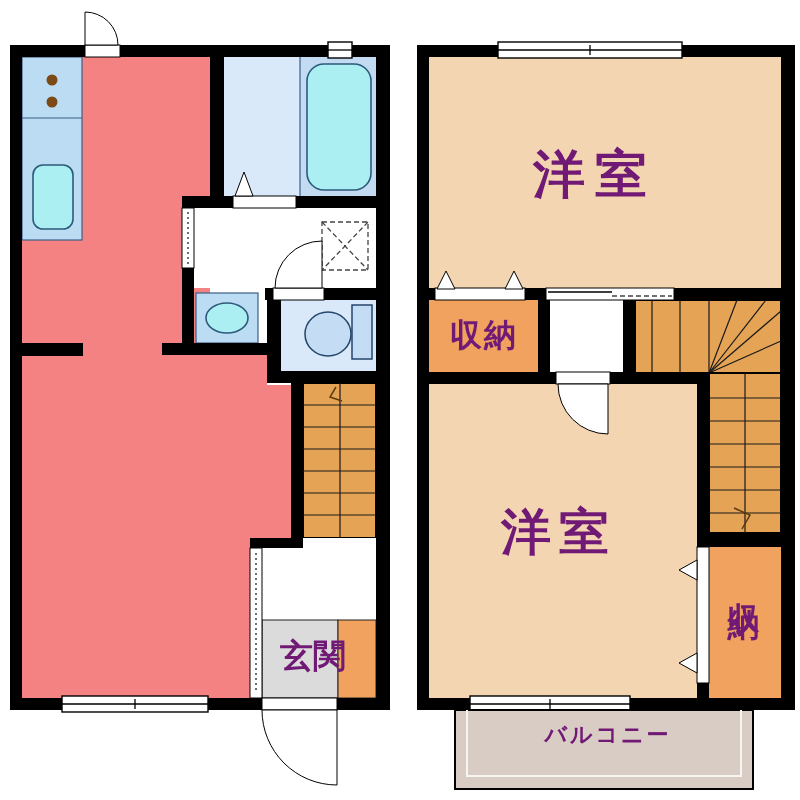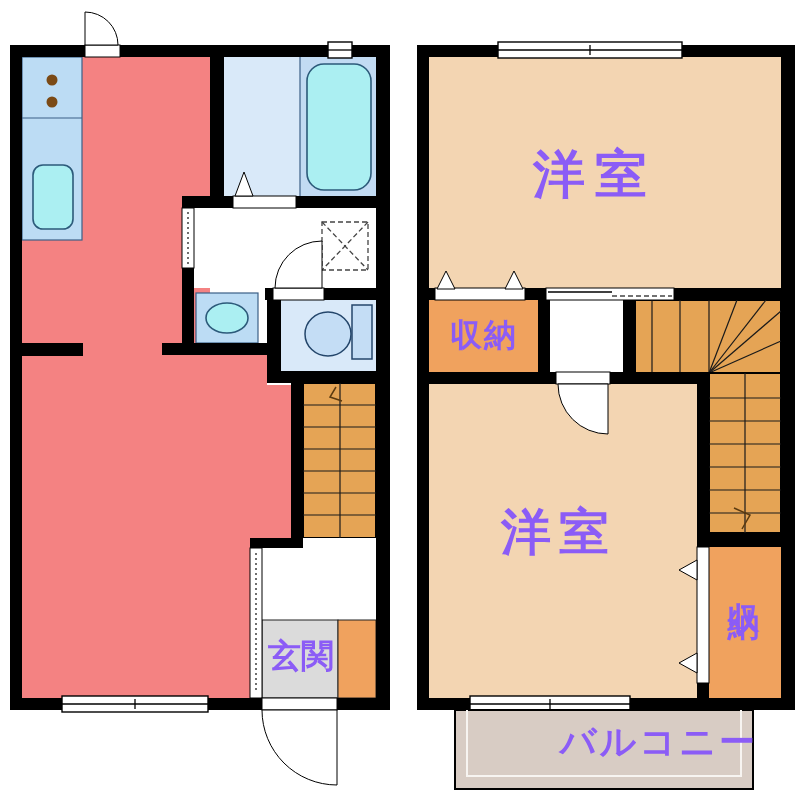--- a/index.html
+++ b/index.html
@@ -12,30 +12,30 @@
   .ln{stroke:#000000;stroke-width:1.3;fill:none;}
   .dot{stroke:#333333;stroke-width:1.4;fill:none;stroke-dasharray:2,3;}
   .dash{stroke:#444444;stroke-width:1.3;fill:none;stroke-dasharray:5,3;}
   .step{stroke:#1a1a1a;stroke-width:1.2;fill:none;}
   .fix{stroke:#2c5a7a;stroke-width:1.6;}
   .cab{stroke:#3b5f86;stroke-width:1.2;}
   .tfx{stroke:#24466b;stroke-width:1.5;}
   .box{stroke:#222222;stroke-width:1;}
   .tri{fill:#ffffff;stroke:#000000;stroke-width:1;}
   .arrow{stroke:#5b3a10;stroke-width:1.5;fill:none;}
-  .lbl{position:absolute;font-weight:700;color:#8b5cf6;line-height:1;white-space:nowrap;}
+  .lbl{position:absolute;font-weight:700;color:#701a75;line-height:1;white-space:nowrap;}
   .lbl-ldk{left:55px;top:430px;width:180px;text-align:center;font-size:58px;
            font-style:italic;letter-spacing:14px;}
-  .lbl-genkan{left:256px;top:639px;width:90px;text-align:center;font-size:33px;}
+  .lbl-genkan{left:256px;top:639px;width:90px;text-align:right;font-size:33px;}
   .lbl-yo1{left:485px;top:148px;width:220px;text-align:center;font-size:52px;letter-spacing:10px;}
   .lbl-yo2{left:449px;top:507px;width:220px;text-align:center;font-size:50px;letter-spacing:8px;}
   .lbl-shu1{left:424px;top:319px;width:120px;text-align:center;font-size:32px;letter-spacing:2px;}
   .lbl-shu2{left:728px;top:577px;font-size:32px;writing-mode:vertical-rl;
             text-orientation:upright;letter-spacing:6px;}
-  .lbl-bal{left:458px;top:724px;width:300px;text-align:right;font-size:36px;letter-spacing:3px;}
+  .lbl-bal{left:458px;top:724px;width:300px;text-align:center;font-size:22px;letter-spacing:3px;}
 </style>
 </head>
 <body>
 
 <div class="plan">
 <svg width="800" height="800" viewBox="0 0 800 800">
 
   <g>
 
     <rect x="22" y="57" width="188" height="288" fill="#f48282"></rect>

